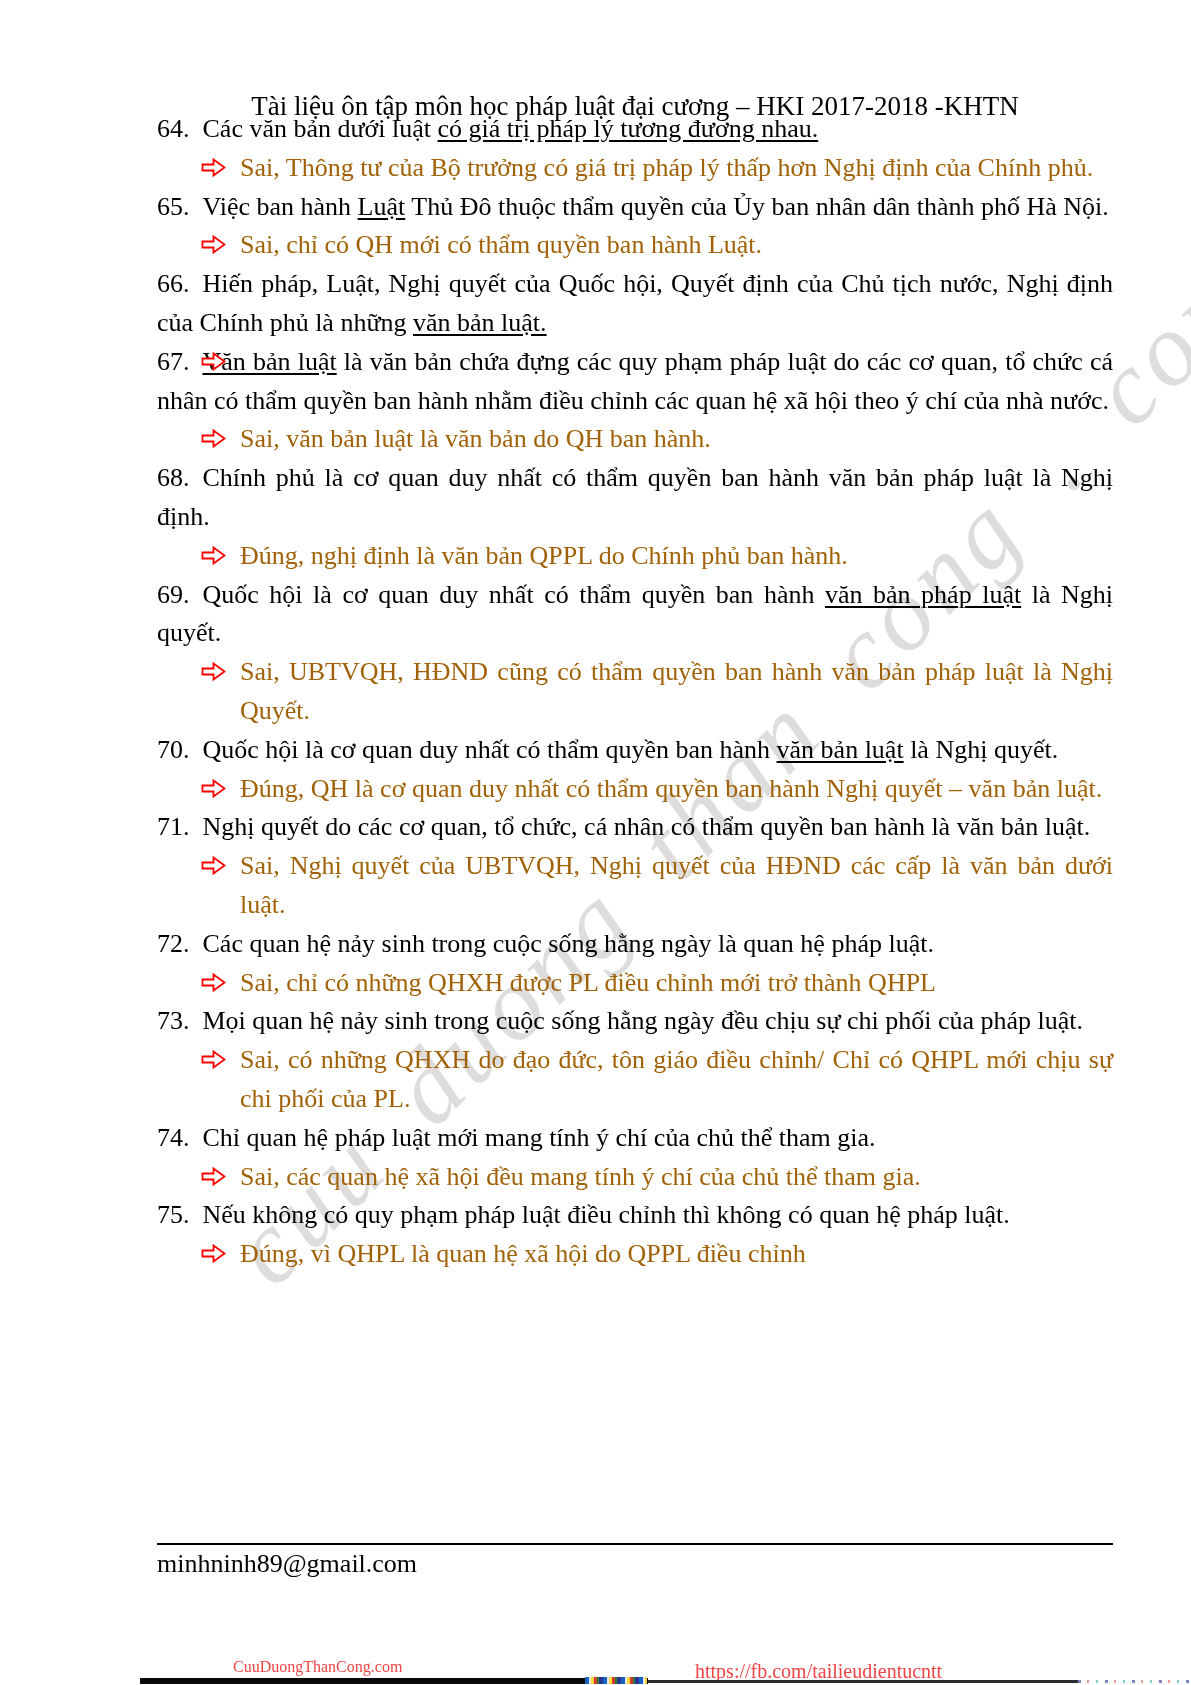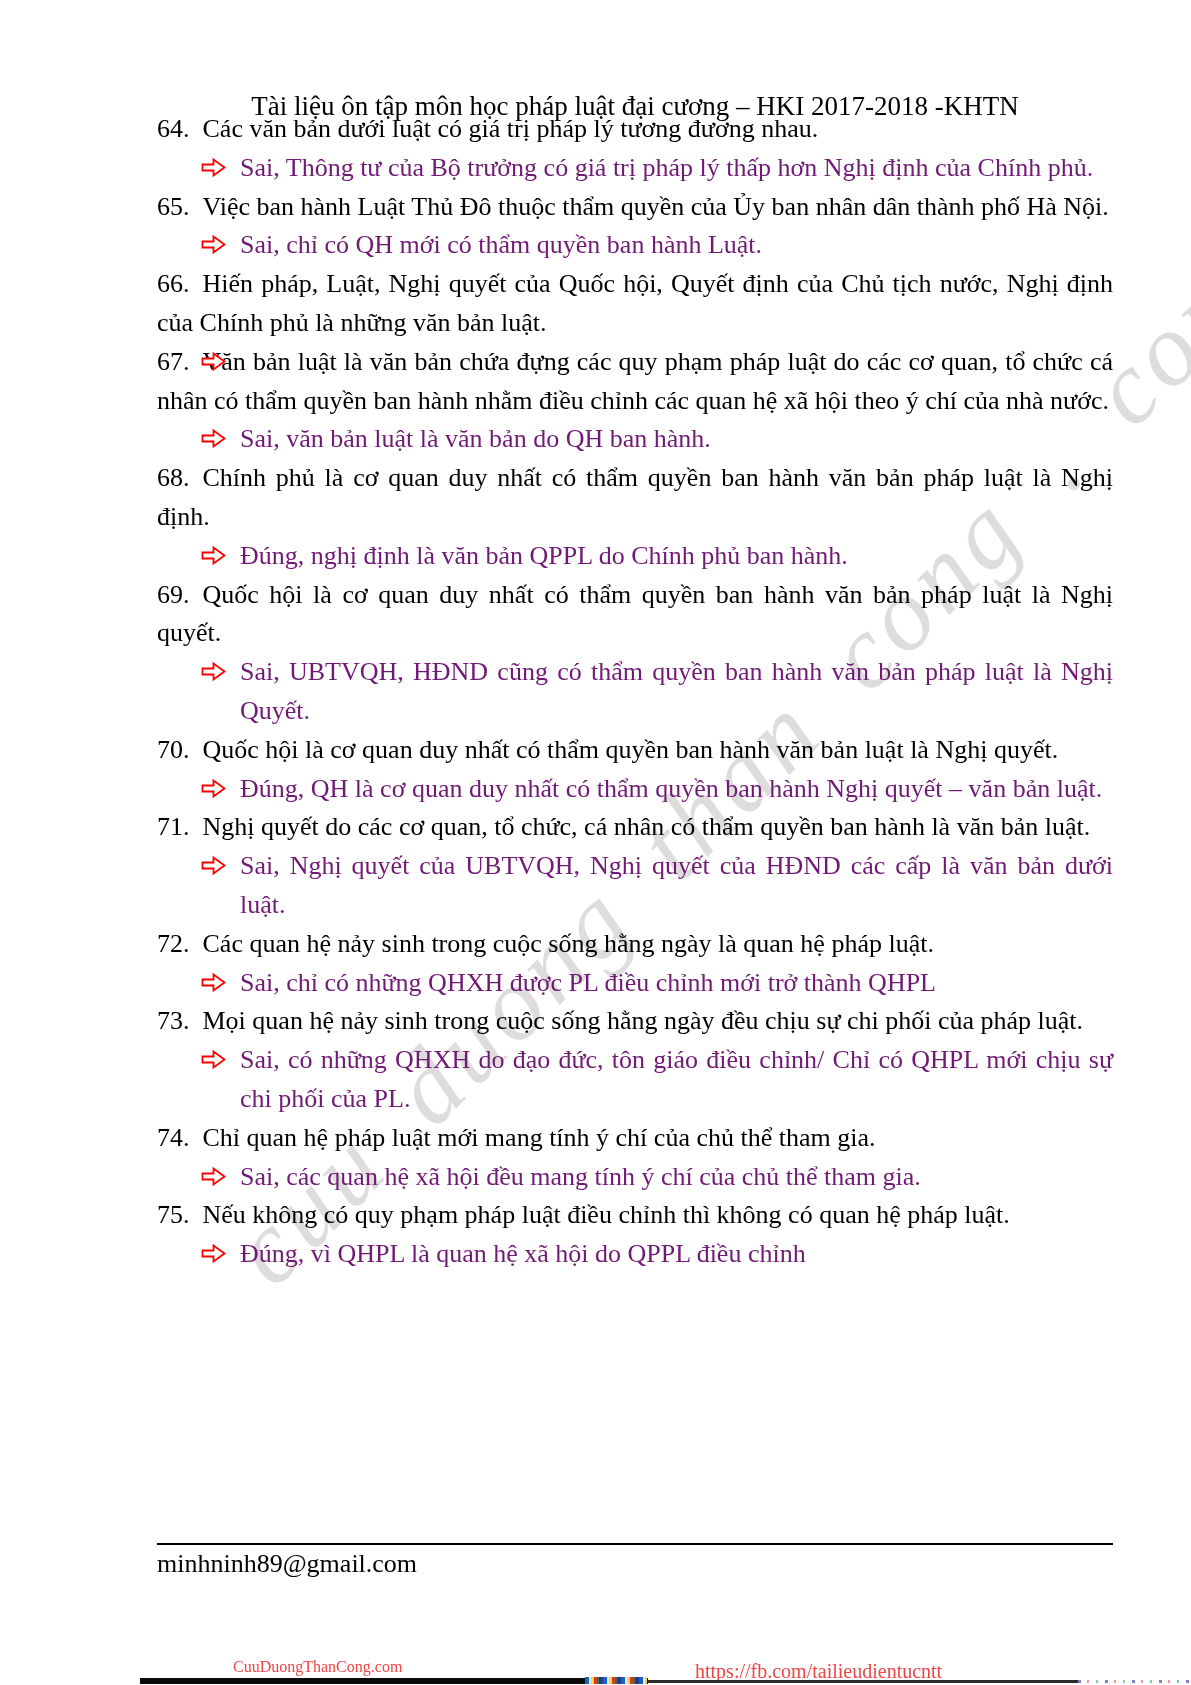--- a/index.html
+++ b/index.html
@@ -18,22 +18,22 @@
     pointer-events:none;user-select:none;
   }
   header{position:absolute;left:157px;top:70px;width:956px;height:40px}
   h1.title{margin:16px;font-size:27px;font-weight:normal;text-align:center;line-height:40px}
   main{
     position:absolute;left:157px;top:110px;width:956px;
     font-size:26px;line-height:38.8px;text-align:justify;
   }
   p.q{margin:0}
   .num{margin-right:13px}
-  .u{text-underline-offset:3px}
-  p.a{margin:0;position:relative;padding-left:83px;color:#701a75}
+  .u{text-decoration:underline;text-underline-offset:3px}
+  p.a{margin:0;position:relative;padding-left:83px;color:#a16207}
   .arrow{position:absolute;left:44px;top:9px;width:25px;height:19px}
   .arrow svg{display:block}
   footer{position:absolute;left:157px;top:1543px;width:956px}
   .divider{border:none;border-top:2px solid #000;margin:0}
   .author,.email{font-size:26px;line-height:38px}
   .bottom-link{position:absolute;text-decoration:none;color:#ef4444;font-family:Liberation Serif, serif}
   .link-left{left:233px;top:1658px;font-size:16px}
   .link-right{left:695px;top:1660px;font-size:20px}
   
   .edge-bar{position:absolute;left:140px;top:1678px;width:508px;height:6px;background:#0a0a0a}

